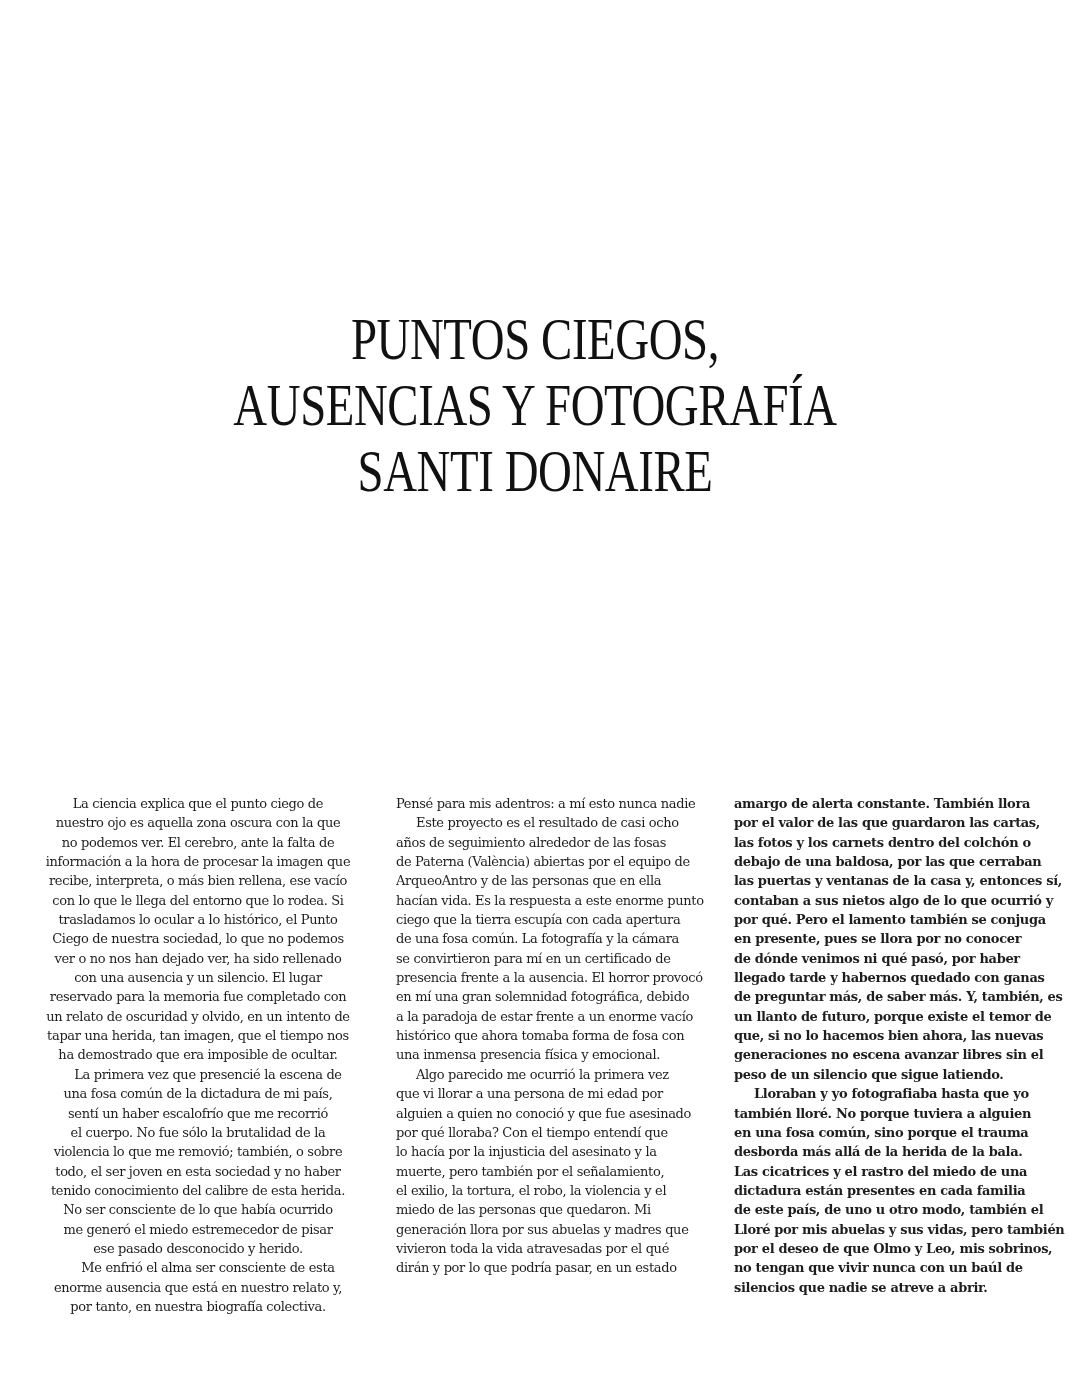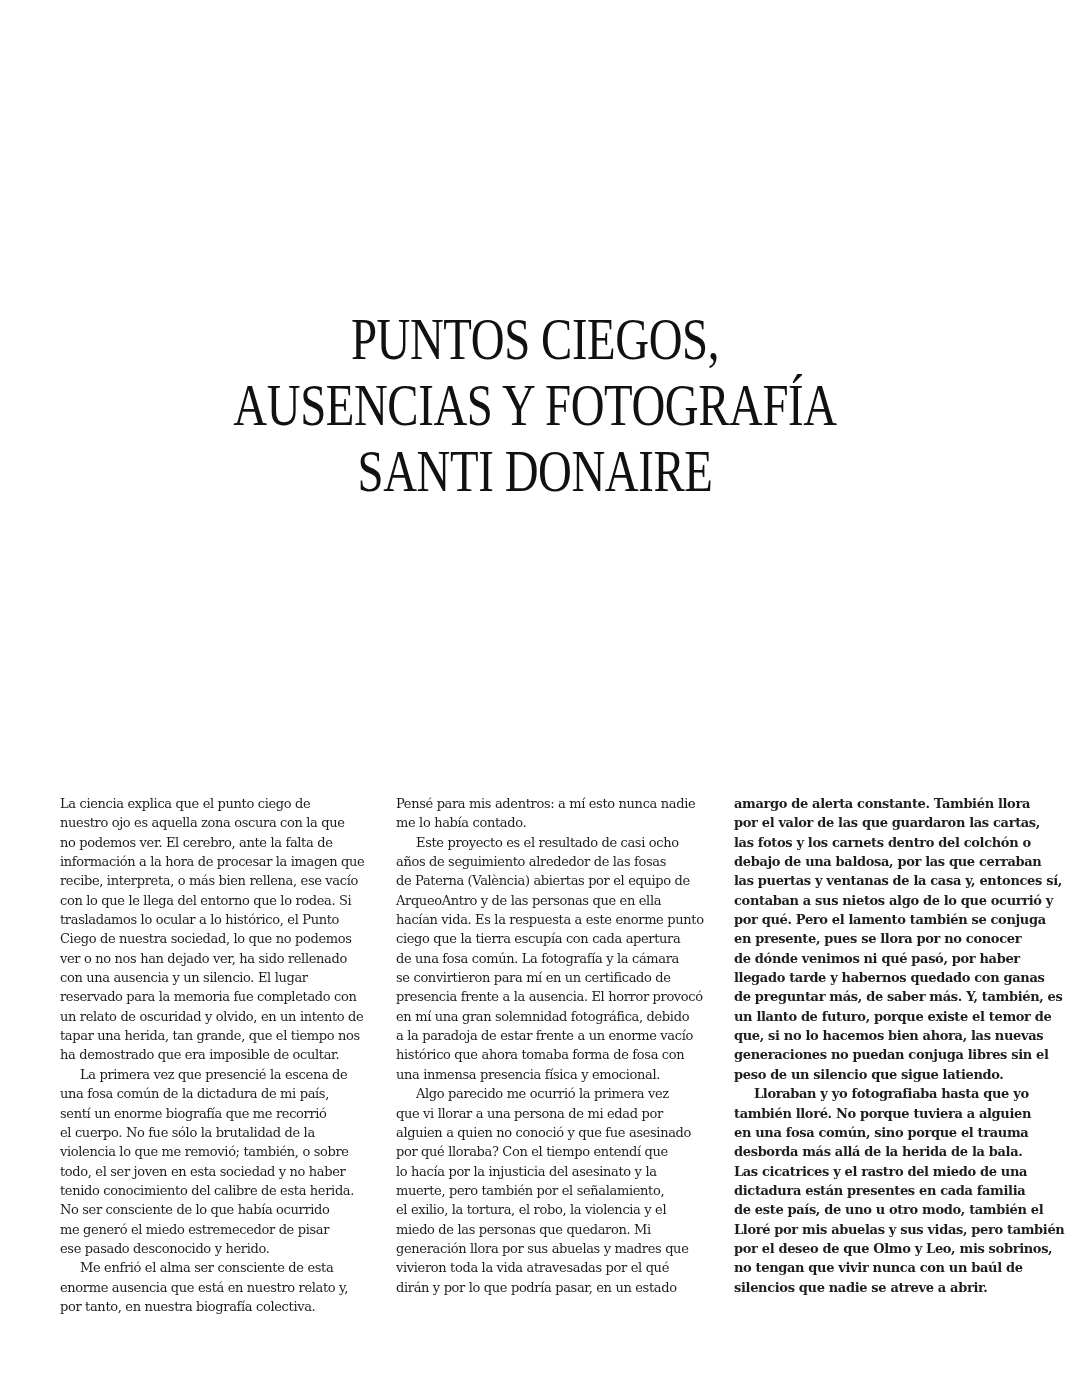--- a/index.html
+++ b/index.html
@@ -14,21 +14,21 @@
     }
     .title .tline { display: block; white-space: nowrap; }
     .col {
       position: absolute; top: 794px; width: 320px;
       font-family: "DejaVu Serif", "Liberation Serif", serif;
       font-size: 13px; line-height: 19.35px; color: #1e1e1e;
       letter-spacing: -0.35px;
     }
     .col .line { display: block; white-space: nowrap; height: 19.35px; }
     .col .line.indent { padding-left: 20px; }
-    #col1 { left: 60px; }
+    #col1 { left: 38px; text-align: center; }
     #col2 { left: 376px; margin-left: 20px; }
     #col3 { left: 734px; font-weight: bold; }
   </style>
 </head>
 <body>
 
 <div class="title">
   <span class="tline">PUNTOS CIEGOS,</span>
   <span class="tline">AUSENCIAS Y FOTOGRAFÍA</span>
   <span class="tline">SANTI DONAIRE</span>
@@ -40,40 +40,39 @@
   <span class="line">no podemos ver. El cerebro, ante la falta de</span>
   <span class="line">información a la hora de procesar la imagen que</span>
   <span class="line">recibe, interpreta, o más bien rellena, ese vacío</span>
   <span class="line">con lo que le llega del entorno que lo rodea. Si</span>
   <span class="line">trasladamos lo ocular a lo histórico, el Punto</span>
   <span class="line">Ciego de nuestra sociedad, lo que no podemos</span>
   <span class="line">ver o no nos han dejado ver, ha sido rellenado</span>
   <span class="line">con una ausencia y un silencio. El lugar</span>
   <span class="line">reservado para la memoria fue completado con</span>
   <span class="line">un relato de oscuridad y olvido, en un intento de</span>
-  <span class="line">tapar una herida, tan grande, que el tiempo nos</span>
+  <span class="line">tapar una herida, tan imagen, que el tiempo nos</span>
   <span class="line">ha demostrado que era imposible de ocultar.</span>
   <span class="line indent">La primera vez que presencié la escena de</span>
   <span class="line">una fosa común de la dictadura de mi país,</span>
-  <span class="line">sentí un enorme biografía que me recorrió</span>
+  <span class="line">sentí un haber escalofrío que me recorrió</span>
   <span class="line">el cuerpo. No fue sólo la brutalidad de la</span>
   <span class="line">violencia lo que me removió; también, o sobre</span>
   <span class="line">todo, el ser joven en esta sociedad y no haber</span>
   <span class="line">tenido conocimiento del calibre de esta herida.</span>
   <span class="line">No ser consciente de lo que había ocurrido</span>
   <span class="line">me generó el miedo estremecedor de pisar</span>
   <span class="line">ese pasado desconocido y herido.</span>
   <span class="line indent">Me enfrió el alma ser consciente de esta</span>
   <span class="line">enorme ausencia que está en nuestro relato y,</span>
   <span class="line">por tanto, en nuestra biografía colectiva.</span>
 </div>
 
 <div class="col" id="col2">
   <span class="line">Pensé para mis adentros: a mí esto nunca nadie</span>
-  <span class="line">me lo había contado.</span>
   <span class="line indent">Este proyecto es el resultado de casi ocho</span>
   <span class="line">años de seguimiento alrededor de las fosas</span>
   <span class="line">de Paterna (València) abiertas por el equipo de</span>
   <span class="line">ArqueoAntro y de las personas que en ella</span>
   <span class="line">hacían vida. Es la respuesta a este enorme punto</span>
   <span class="line">ciego que la tierra escupía con cada apertura</span>
   <span class="line">de una fosa común. La fotografía y la cámara</span>
   <span class="line">se convirtieron para mí en un certificado de</span>
   <span class="line">presencia frente a la ausencia. El horror provocó</span>
   <span class="line">en mí una gran solemnidad fotográfica, debido</span>
@@ -100,21 +99,21 @@
   <span class="line">debajo de una baldosa, por las que cerraban</span>
   <span class="line">las puertas y ventanas de la casa y, entonces sí,</span>
   <span class="line">contaban a sus nietos algo de lo que ocurrió y</span>
   <span class="line">por qué. Pero el lamento también se conjuga</span>
   <span class="line">en presente, pues se llora por no conocer</span>
   <span class="line">de dónde venimos ni qué pasó, por haber</span>
   <span class="line">llegado tarde y habernos quedado con ganas</span>
   <span class="line">de preguntar más, de saber más. Y, también, es</span>
   <span class="line">un llanto de futuro, porque existe el temor de</span>
   <span class="line">que, si no lo hacemos bien ahora, las nuevas</span>
-  <span class="line">generaciones no puedan conjuga libres sin el</span>
+  <span class="line">generaciones no escena avanzar libres sin el</span>
   <span class="line">peso de un silencio que sigue latiendo.</span>
   <span class="line indent">Lloraban y yo fotografiaba hasta que yo</span>
   <span class="line">también lloré. No porque tuviera a alguien</span>
   <span class="line">en una fosa común, sino porque el trauma</span>
   <span class="line">desborda más allá de la herida de la bala.</span>
   <span class="line">Las cicatrices y el rastro del miedo de una</span>
   <span class="line">dictadura están presentes en cada familia</span>
   <span class="line">de este país, de uno u otro modo, también el</span>
   <span class="line">Lloré por mis abuelas y sus vidas, pero también</span>
   <span class="line">por el deseo de que Olmo y Leo, mis sobrinos,</span>

